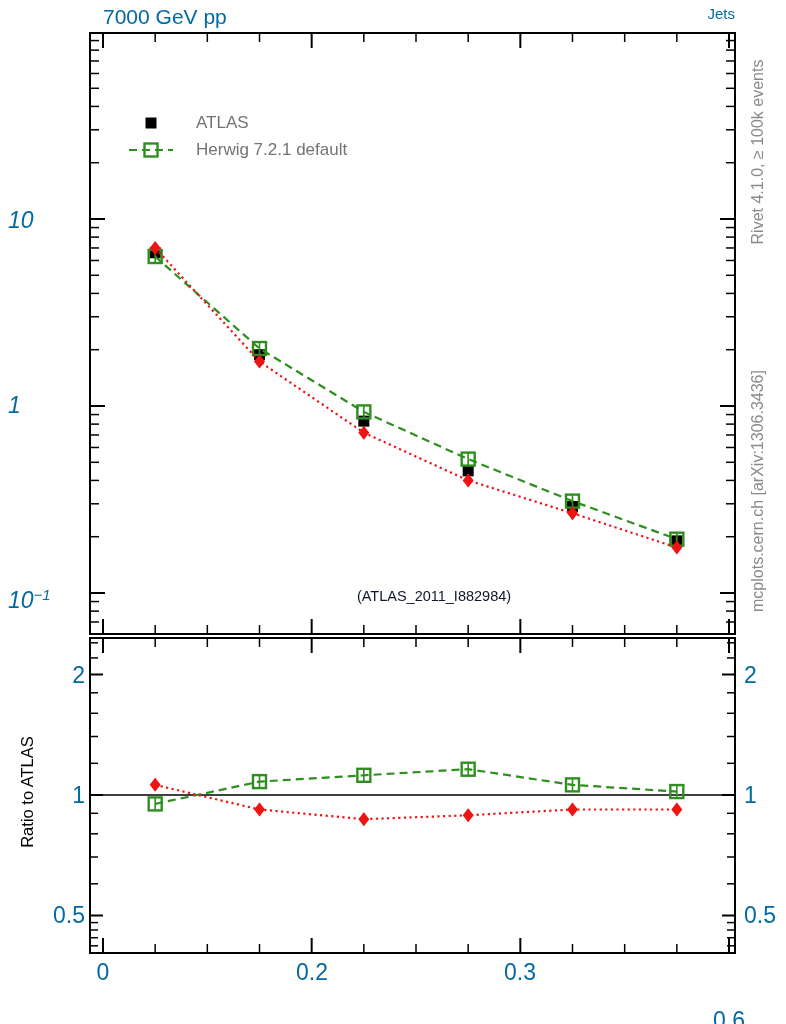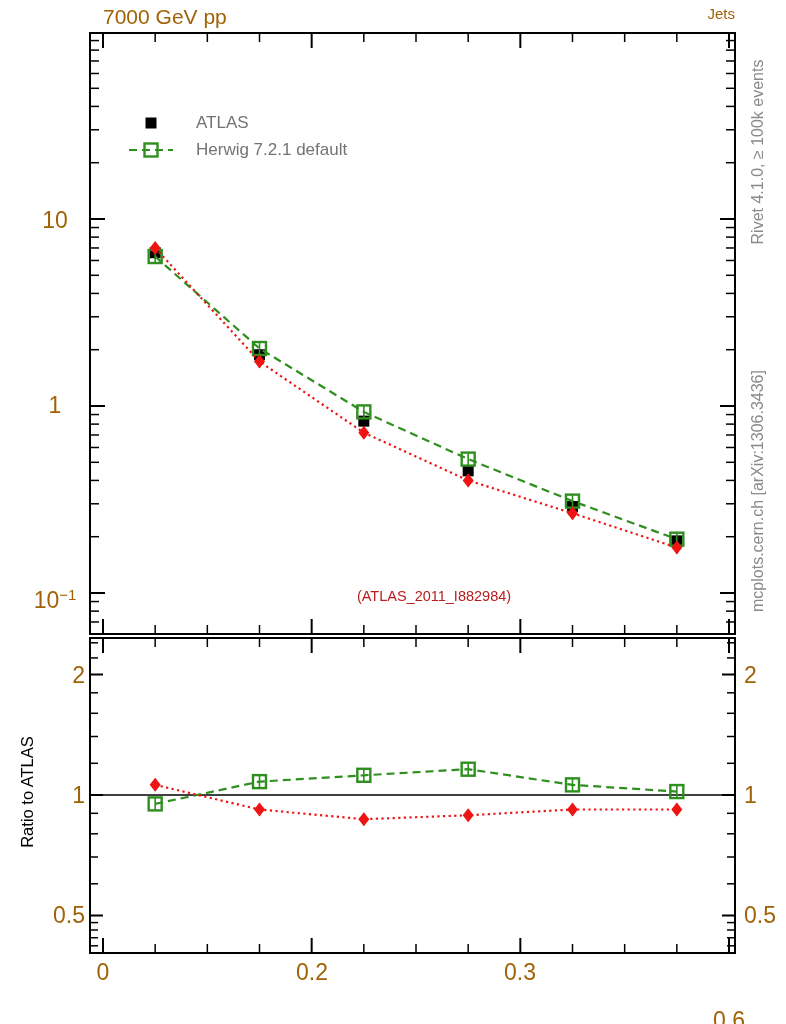--- a/index.html
+++ b/index.html
@@ -4,29 +4,29 @@
 <style>
   html,body{margin:0;padding:0;background:#fff;}
   .canvas{
     position:relative;
     width:786px;height:1024px;
     background:#ffffff;
     font-family:"Liberation Sans", sans-serif;
     overflow:hidden;
   }
   #plot{position:absolute;left:0;top:0;}
-  .txt{position:absolute;color:#a16207;white-space:nowrap;}
+  .txt{position:absolute;color:#0369a1;white-space:nowrap;}
   .title-left{left:103px;top:5px;font-size:21px;}
   .title-right{left:735px;top:5px;font-size:15px;transform:translateX(-100%);}
-  .ylab{left:16px;width:78px;text-align:center;font-size:23px;line-height:24px;}
+  .ylab{left:8px;width:78px;text-align:left;font-size:23px;line-height:24px;font-style:italic;}
   .ylab sup{font-size:15px;position:relative;top:1px;}
   .rlab-l{left:0;width:85px;text-align:right;font-size:23px;line-height:24px;}
   .rlab-r{left:744px;font-size:23px;line-height:24px;}
   .xlab{top:959px;font-size:23px;transform:translateX(-50%);}
-  .watermark{left:434px;top:588px;font-size:14.5px;color:#b91c1c;transform:translateX(-50%);}
+  .watermark{left:434px;top:588px;font-size:14.5px;color:#0f172a;transform:translateX(-50%);}
   .side{color:#8a8a8a;font-size:16px;transform:translate(-50%,-50%) rotate(-90deg);}
   .ratio-title{left:27px;top:792px;font-size:16.5px;color:#000;transform:translate(-50%,-50%) rotate(-90deg);position:absolute;white-space:nowrap;}
   .legend{position:absolute;left:128px;top:109px;}
   .legend-row{display:flex;align-items:center;height:27px;}
   .legend-swatch{width:46px;height:20px;margin-right:22px;flex:0 0 auto;}
   .legend-label{font-size:17px;color:#737373;}
 </style>
 </head>
 <body>
 

